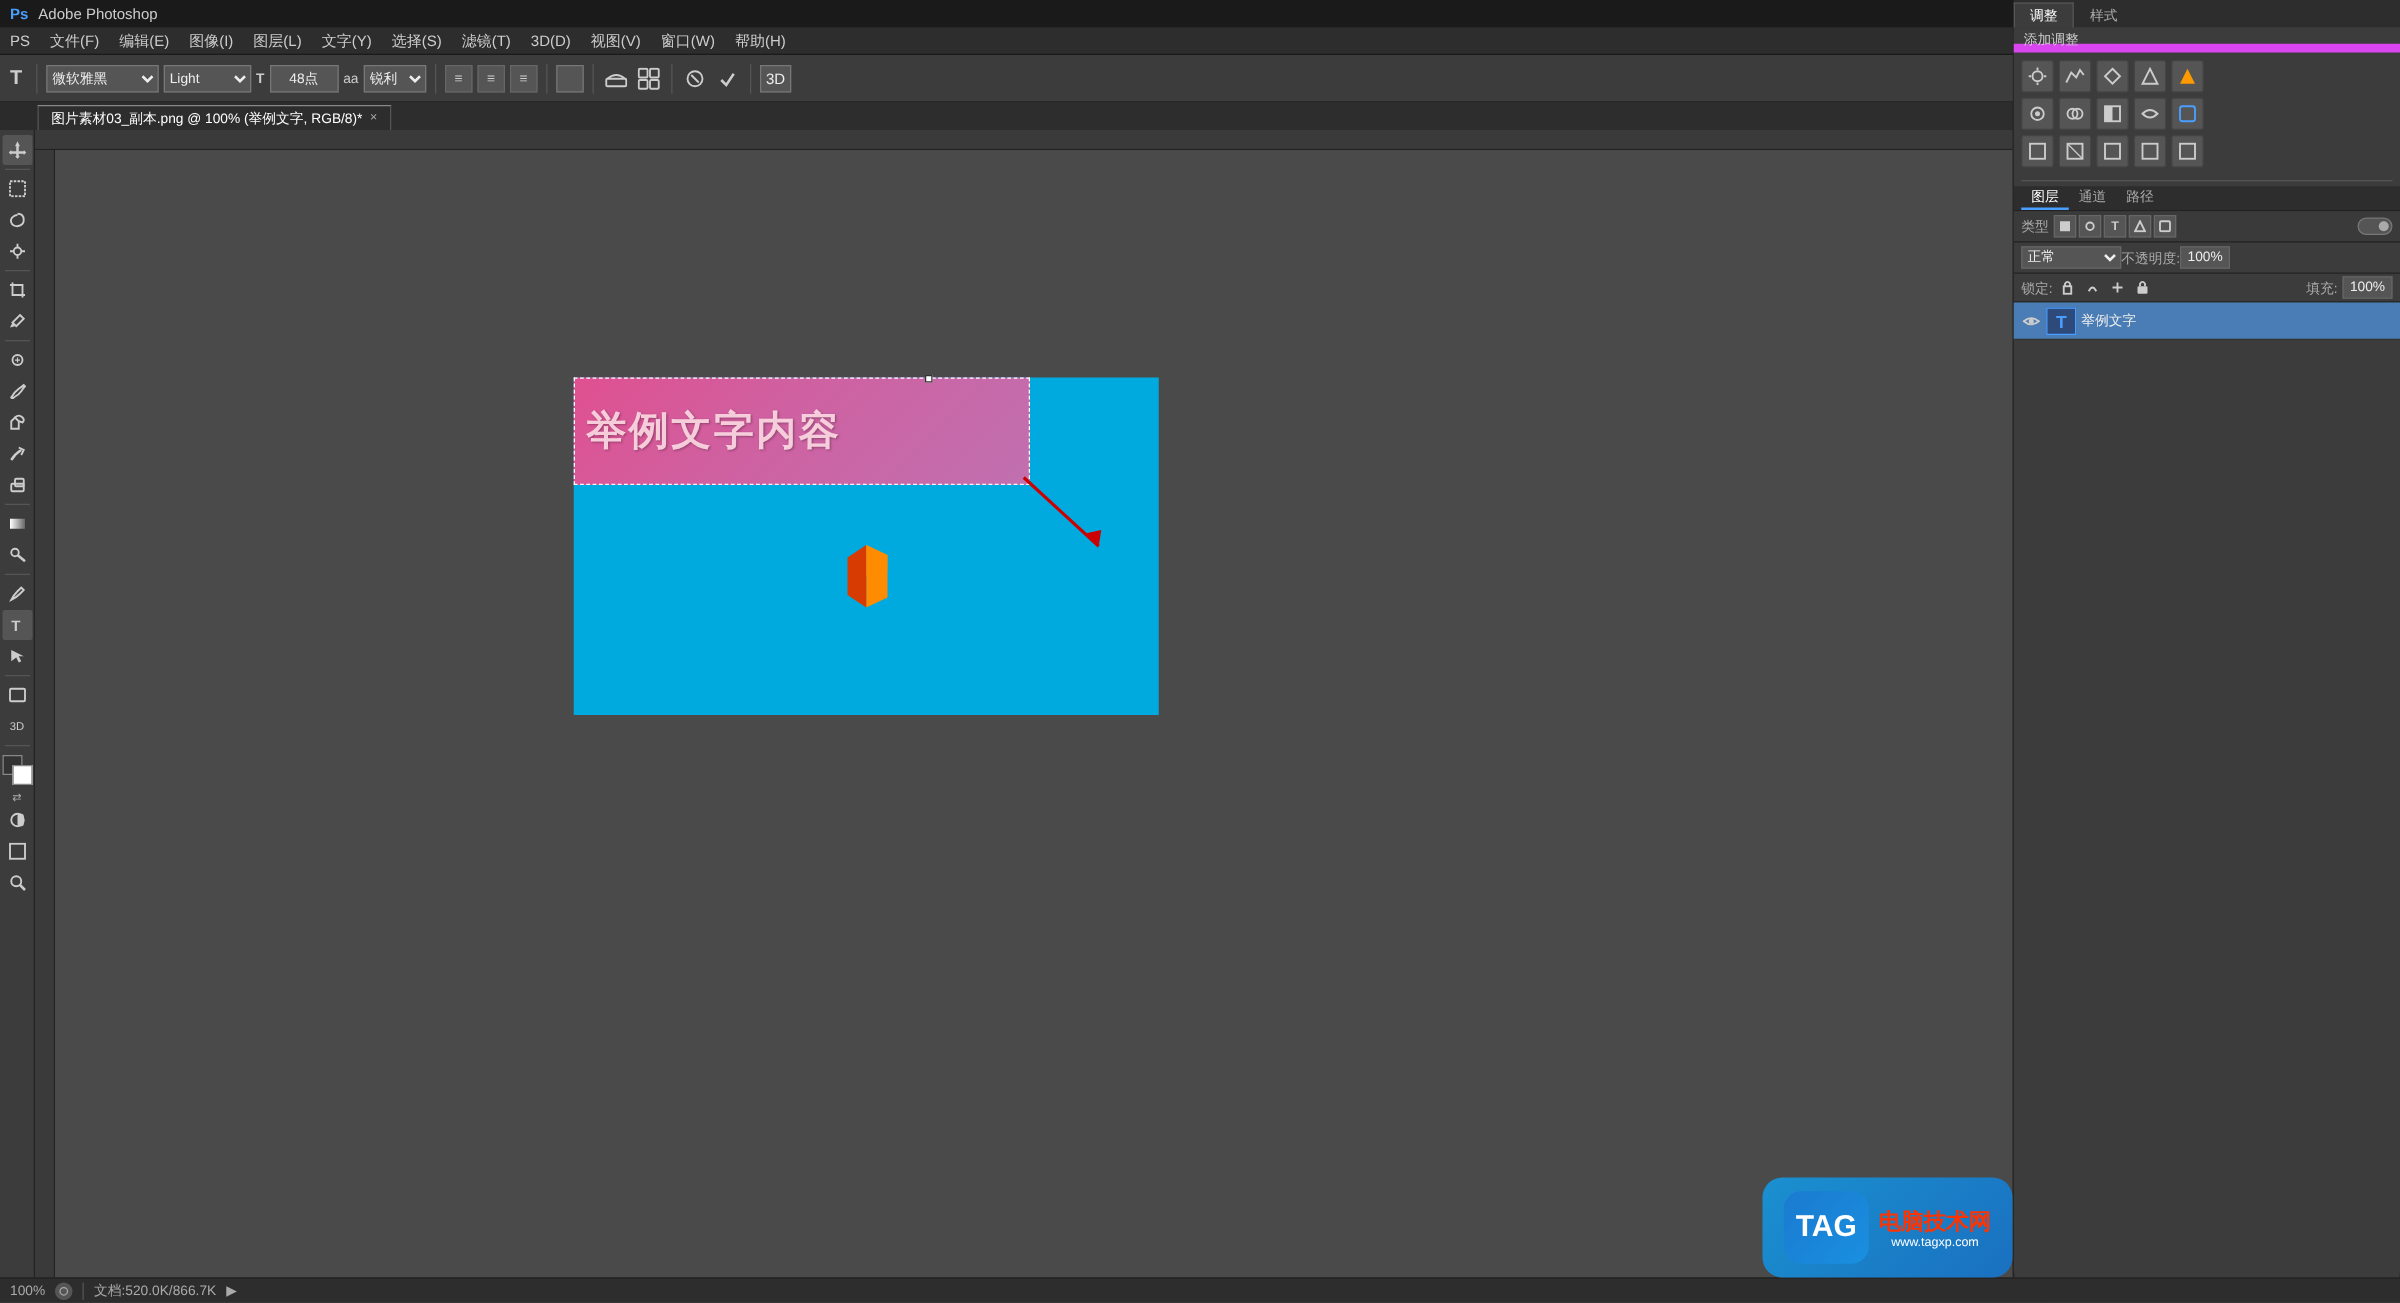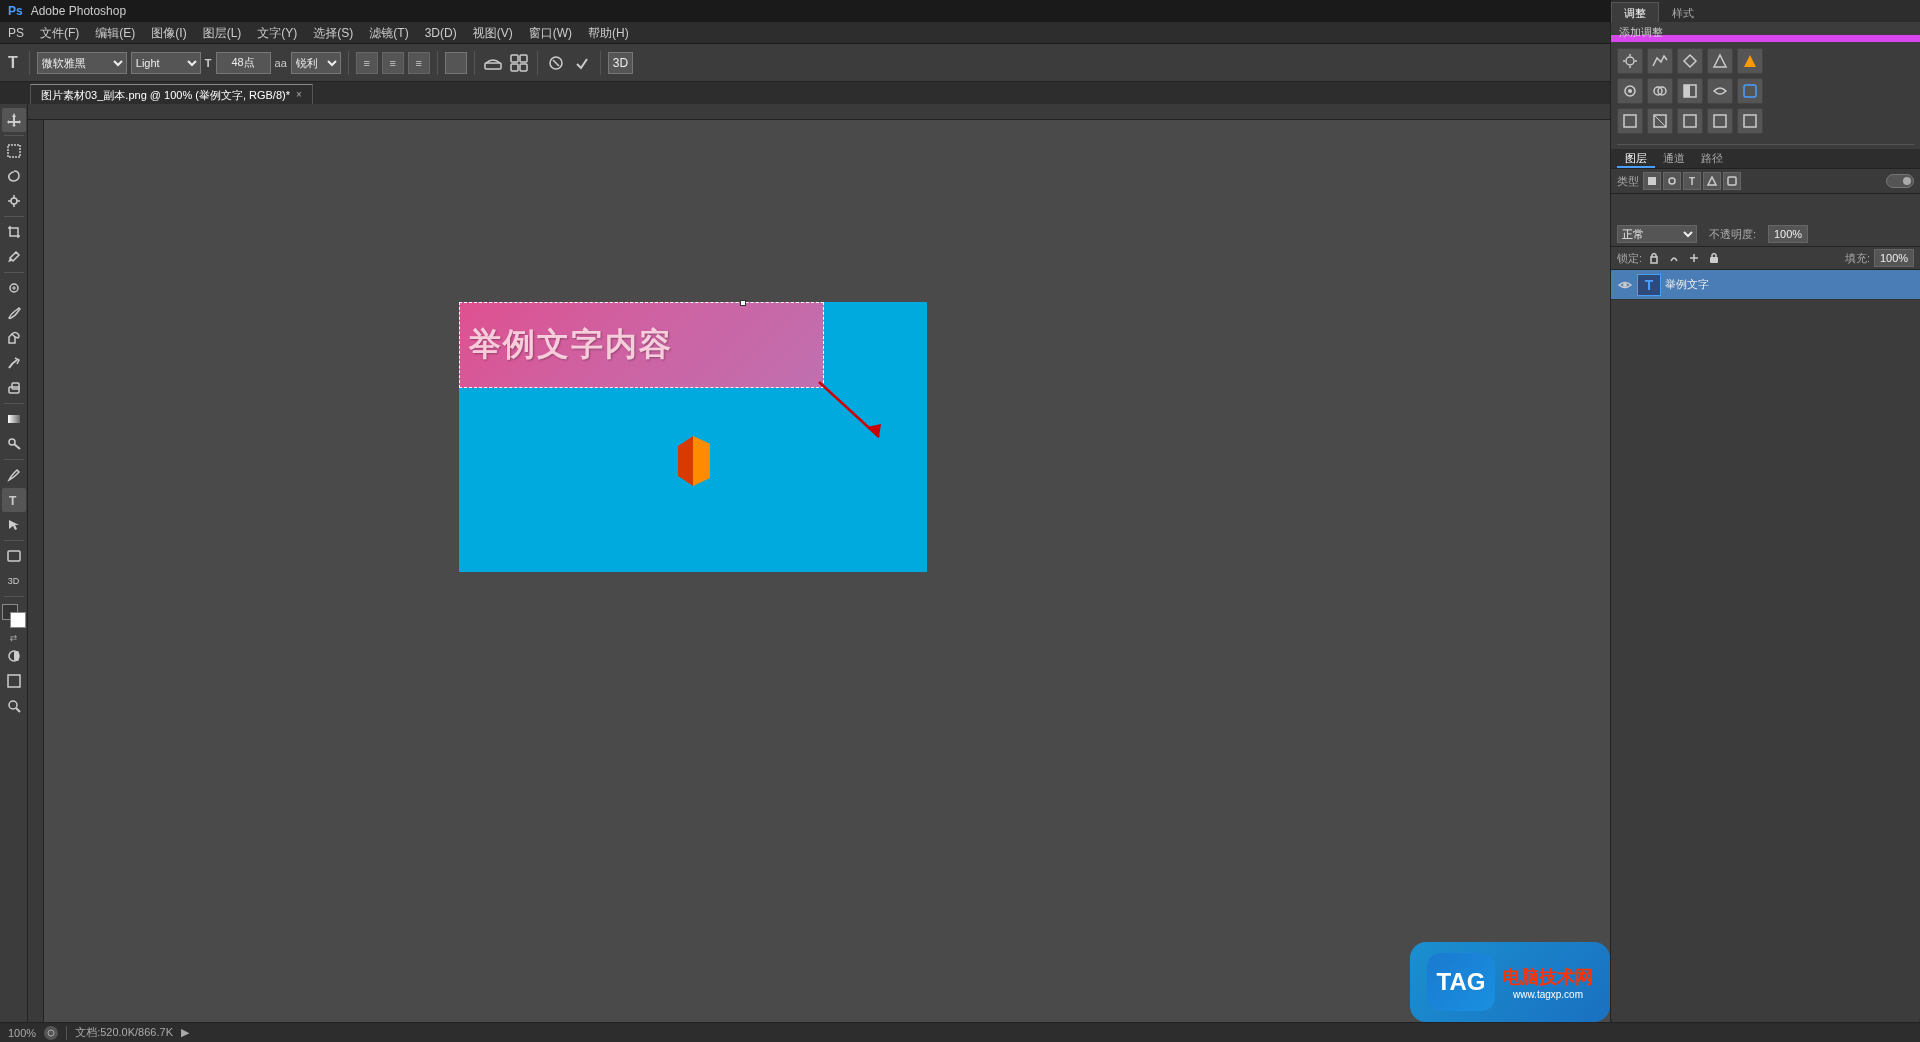--- a/index.html
+++ b/index.html
@@ -156,21 +156,21 @@
     
     #layers-panel { margin-top: 4px; }
     #layers-header { display: flex; align-items: flex-end; height: 20px; padding: 0 6px; background: #2d2d2d; border-bottom: 1px solid #222; }
     .layers-tab { font-size: 11px; color: #aaa; padding: 0 8px; cursor: pointer; height: 20px; line-height: 20px; }
     .layers-tab.active { color: #fff; border-bottom: 2px solid #4a9eff; }
 
     #layers-search { display: flex; align-items: center; padding: 3px 6px; gap: 4px; background: #3a3a3a; border-bottom: 1px solid #222; }
     .layers-filter-btn { width: 18px; height: 18px; background: #555; border: 1px solid #666; color: #ccc; font-size: 10px; cursor: pointer; display: flex; align-items: center; justify-content: center; }
     .layers-filter-row { display: flex; gap: 2px; }
 
-    #layers-controls { display: flex; align-items: center; padding: 3px 6px; gap: 12px; border-bottom: 1px solid #222; margin-top: 28px; }
+    #layers-controls { display: flex; align-items: center; padding: 3px 6px; gap: 0; border-bottom: 1px solid #222; }
     .layers-control-label { font-size: 11px; color: #aaa; }
     .layers-control-select { background: #555; border: 1px solid #666; color: #eee; font-size: 11px; height: 18px; }
     .layers-control-input { background: #555; border: 1px solid #666; color: #eee; font-size: 11px; height: 18px; width: 40px; text-align: center; }
     .lock-icon { width: 16px; height: 16px; color: #aaa; font-size: 10px; cursor: pointer; display: flex; align-items: center; justify-content: center; }
 
     
     .layer-row {
       display: flex; align-items: center; height: 30px; padding: 0 6px; gap: 4px;
       border-bottom: 1px solid #333; cursor: pointer;
     }

